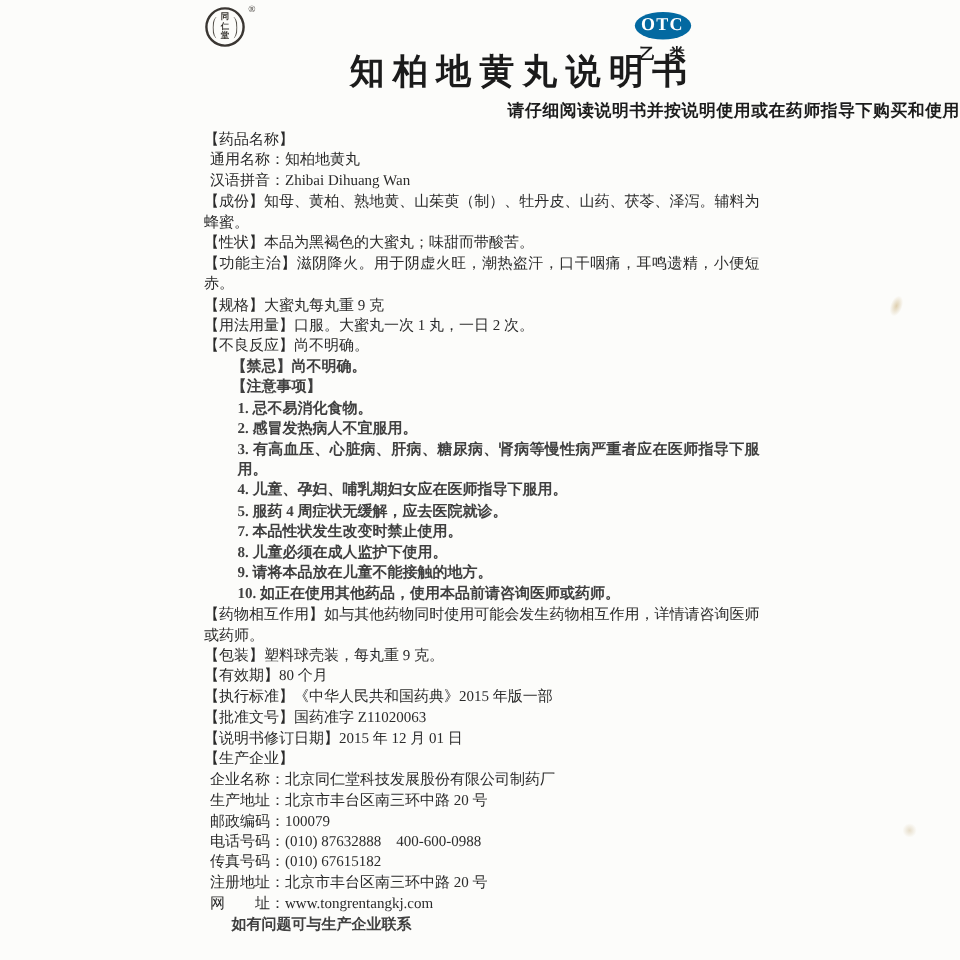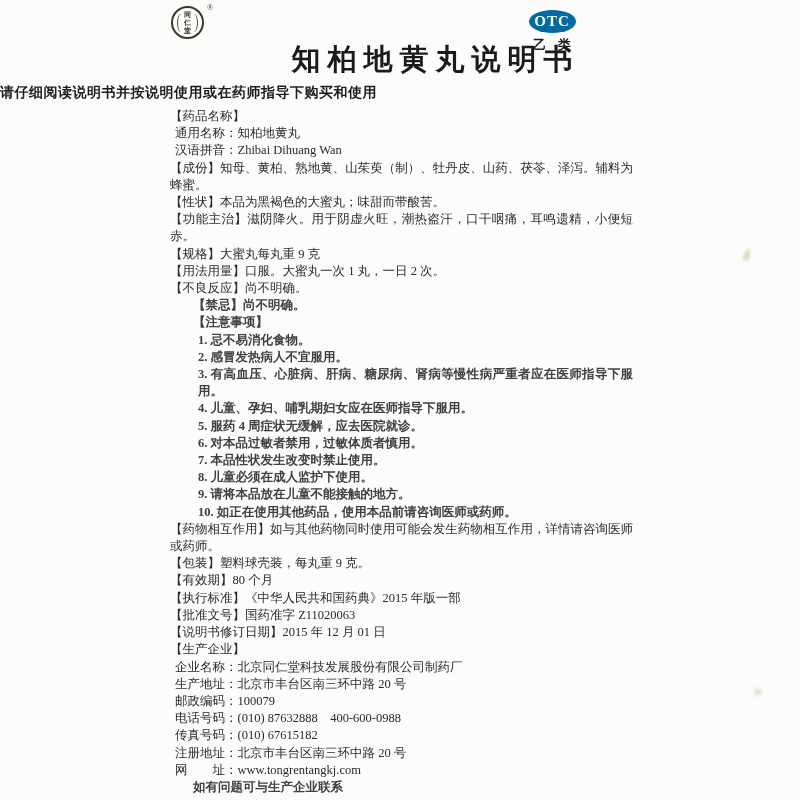--- a/index.html
+++ b/index.html
@@ -111,21 +111,21 @@
     letter-spacing: 7px;
     text-indent: 7px;
     color: #1b1b1b;
     padding-left: 32px;
   }
   .subtitle {
     position: absolute;
     left: 0;
     top: 84px;
     width: 800px;
-    text-align: left;
+    text-align: right;
     font-family: "Liberation Sans", sans-serif;
     font-weight: bold;
     font-size: 14px;
     letter-spacing: 0.5px;
     color: #1c1c1c;
   }
 
   
   .content {
     position: absolute;
@@ -193,21 +193,20 @@
       <p class="line">【规格】大蜜丸每丸重 9 克</p>
       <p class="line">【用法用量】口服。大蜜丸一次 1 丸，一日 2 次。</p>
       <p class="line">【不良反应】尚不明确。</p>
       <p class="line bold">【禁忌】尚不明确。</p>
       <p class="line bold">【注意事项】</p>
       <p class="line bold indent">1. 忌不易消化食物。</p>
       <p class="line bold indent">2. 感冒发热病人不宜服用。</p>
       <p class="line bold indent">3. 有高血压、心脏病、肝病、糖尿病、肾病等慢性病严重者应在医师指导下服用。</p>
       <p class="line bold indent">4. 儿童、孕妇、哺乳期妇女应在医师指导下服用。</p>
       <p class="line bold indent">5. 服药 4 周症状无缓解，应去医院就诊。</p>
-      <p class="line bold indent">6. 对本品过敏者禁用，过敏体质者慎用。</p>
       <p class="line bold indent">7. 本品性状发生改变时禁止使用。</p>
       <p class="line bold indent">8. 儿童必须在成人监护下使用。</p>
       <p class="line bold indent">9. 请将本品放在儿童不能接触的地方。</p>
       <p class="line bold indent">10. 如正在使用其他药品，使用本品前请咨询医师或药师。</p>
       <p class="line">【药物相互作用】如与其他药物同时使用可能会发生药物相互作用，详情请咨询医师或药师。</p>
       <p class="line">【包装】塑料球壳装，每丸重 9 克。</p>
       <p class="line">【有效期】80 个月</p>
       <p class="line">【执行标准】《中华人民共和国药典》2015 年版一部</p>
       <p class="line">【批准文号】国药准字 Z11020063</p>
       <p class="line">【说明书修订日期】2015 年 12 月 01 日</p>

